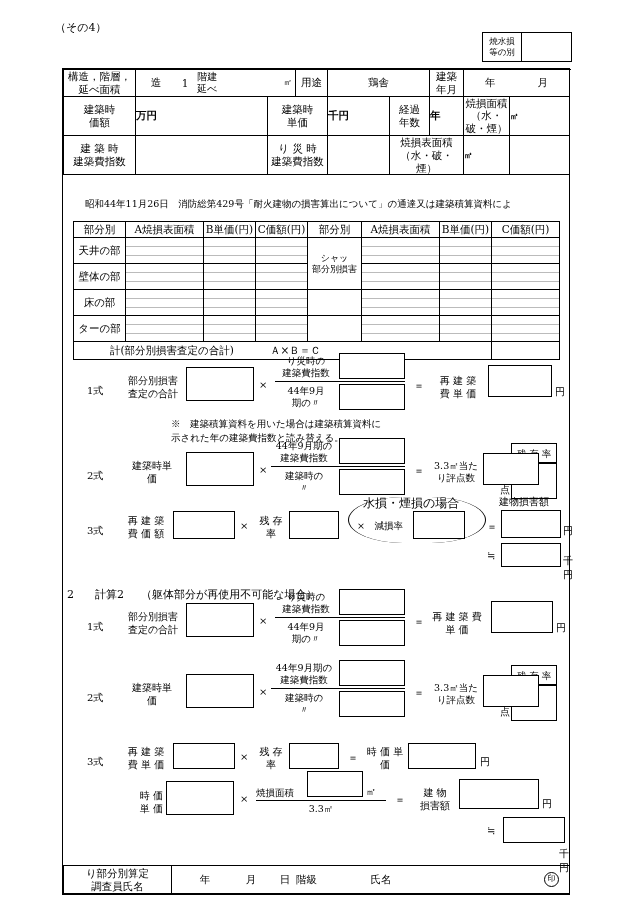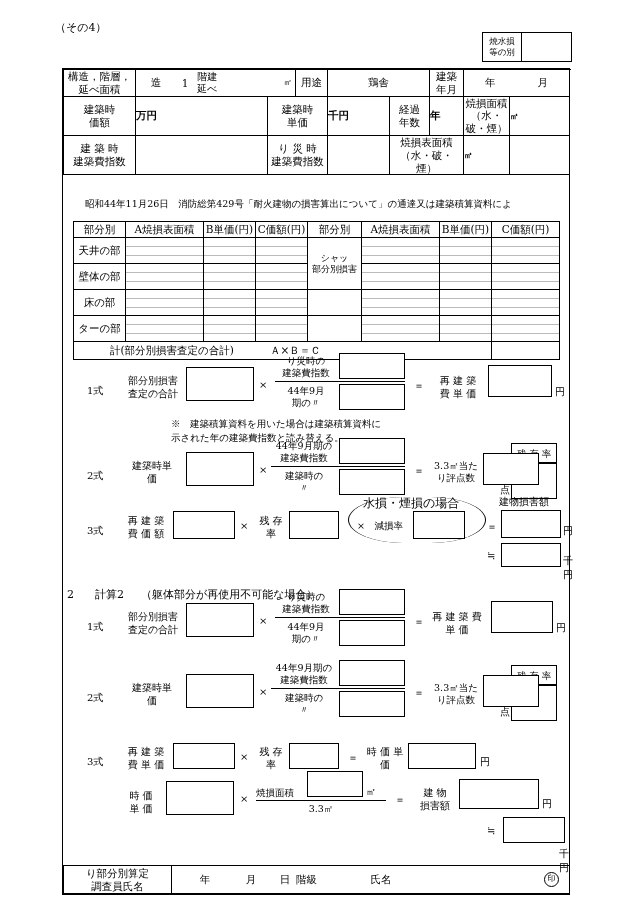--- a/index.html
+++ b/index.html
@@ -427,21 +427,21 @@
     </div>
     <div class="bx" style="position:absolute;left:226px;top:674px;width:50px;height:26px;"></div>
     <div class="fx" style="left:285px;top:682px;">＝</div>
     <div class="fx" style="left:300px;top:677px;width:44px;text-align:center;line-height:1.25;">
       <div>時 価 単</div>
       <div>価</div>
     </div>
     <div class="bx" style="position:absolute;left:345px;top:674px;width:68px;height:26px;"></div>
     <div class="fx" style="left:417px;top:686px;">円</div>
 
-    <div class="fx" style="left:56px;top:721px;width:44px;text-align:center;line-height:1.25;">
+    <div class="fx" style="left:56px;top:721px;width:44px;text-align:right;line-height:1.25;">
       <div>時 価</div>
       <div>単 価</div>
     </div>
     <div class="bx" style="position:absolute;left:103px;top:712px;width:68px;height:34px;"></div>
     <div class="fx" style="left:177px;top:724px;">×</div>
     <div class="fx" style="left:193px;top:718px;font-size:9.5px;">焼損面積</div>
     <div class="bx" style="position:absolute;left:244px;top:702px;width:56px;height:26px;"></div>
     <div class="fx sm" style="left:303px;top:716px;">㎡</div>
     <div style="position:absolute;left:193px;top:731px;width:130px;border-top:1px solid #000;"></div>
     <div class="fx" style="left:193px;top:734px;width:130px;text-align:center;font-size:9.5px;">3.3㎡</div>

